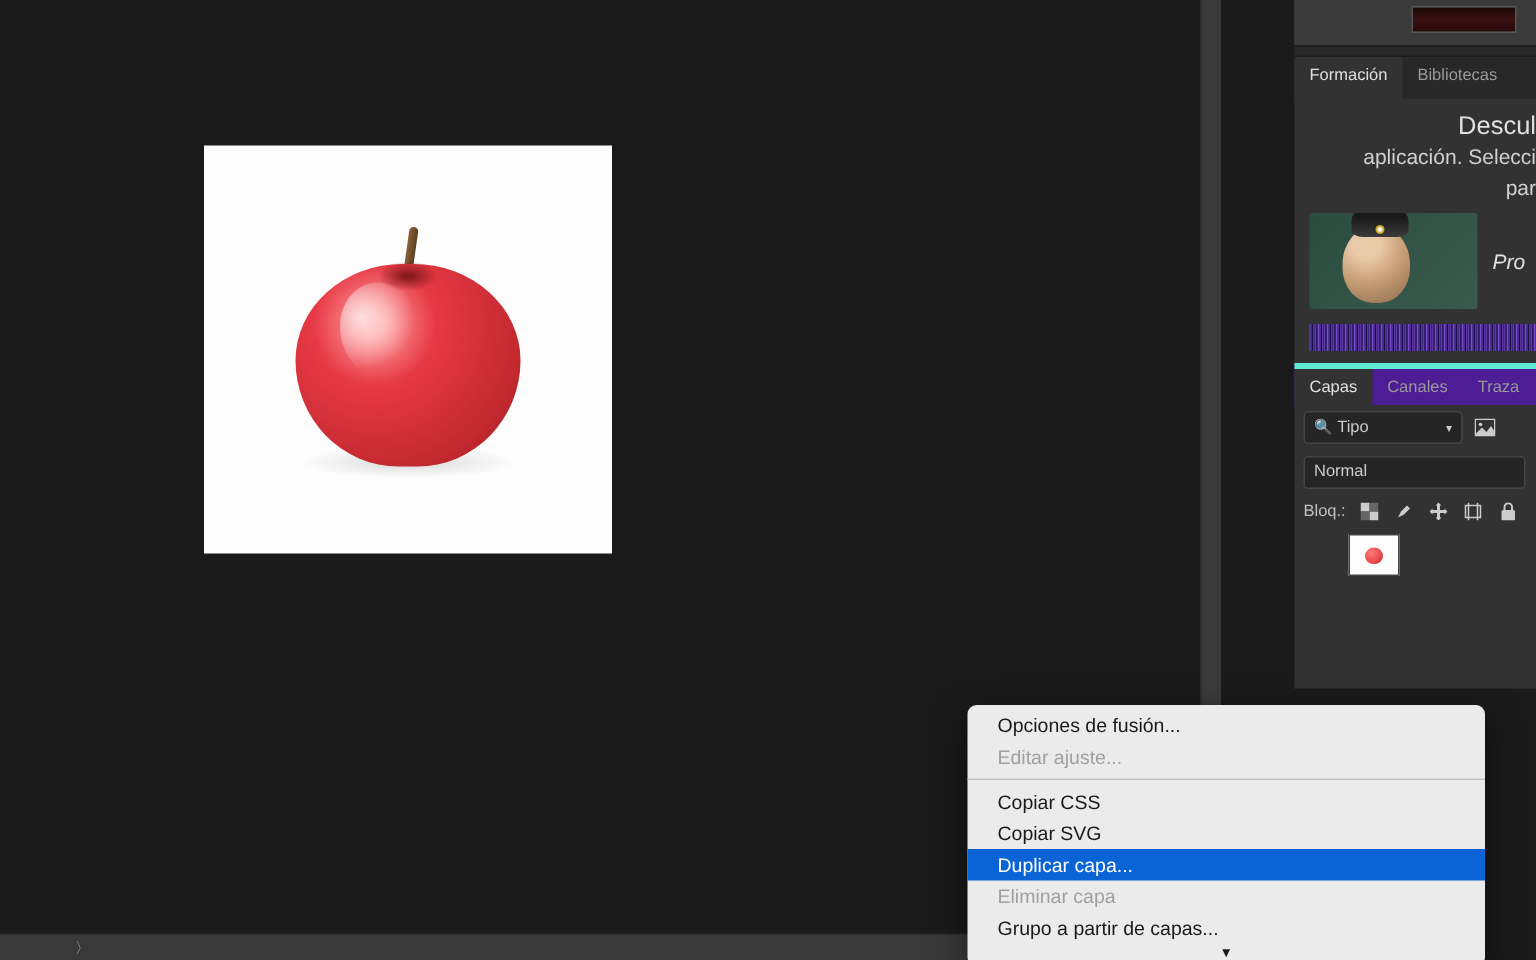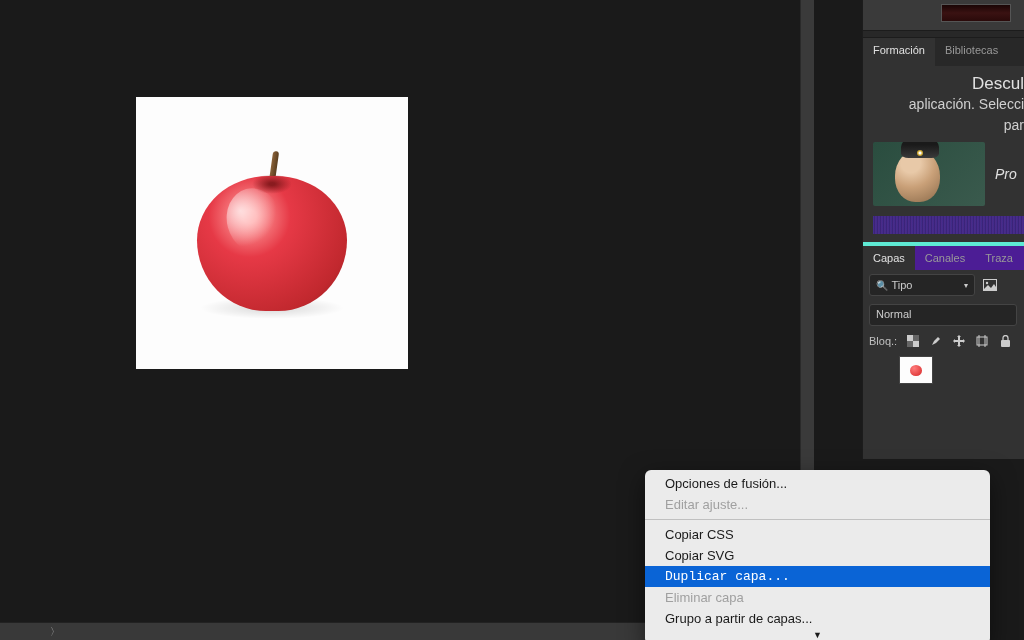--- a/index.html
+++ b/index.html
@@ -313,21 +313,20 @@
     .menu-item {
       padding: 3px 20px;
       white-space: nowrap;
     }
     .menu-item.disabled {
       color: #a0a0a0;
     }
     .menu-item.highlighted {
       background: #0a64d6;
       color: #fff;
-      font-family: Liberation Mono, monospace;
     }
     .menu-sep {
       height: 1px;
       background: #c0c0c0;
       margin: 4px 0;
     }
     .menu-scroll-arrow {
       text-align: center;
       font-size: 9px;
       padding: 1px 0;

